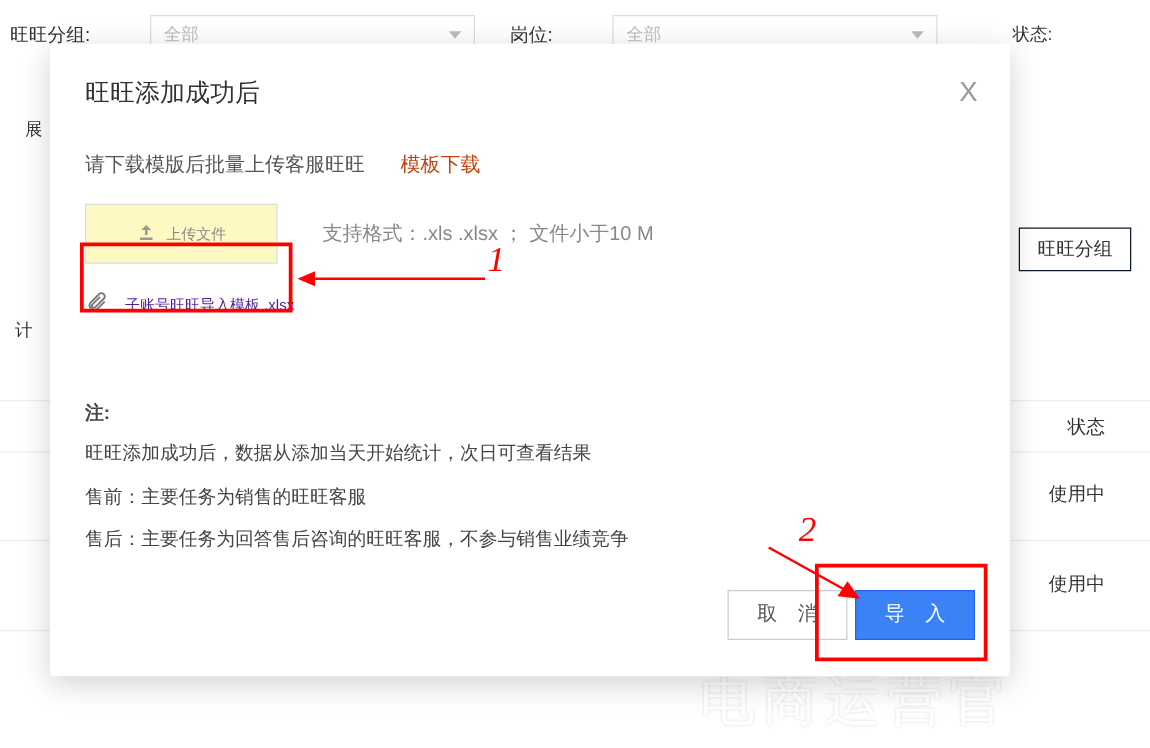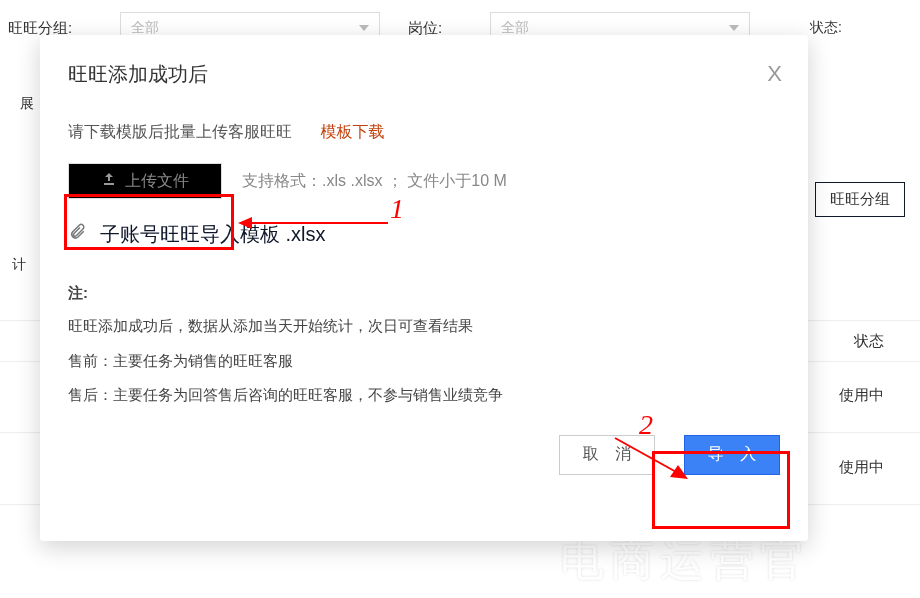--- a/index.html
+++ b/index.html
@@ -38,38 +38,38 @@
       box-shadow: 0 6px 24px rgba(0,0,0,0.18);
       border-radius: 3px;
       padding: 26px 28px 22px 28px;
     }
     .modal-title { font-size: 20px; color: #333; margin-bottom: 34px; }
     .modal-close { position: absolute; top: 26px; right: 26px; font-size: 22px; color: #999; cursor: pointer; }
     .instr-line { font-size: 16px; color: #555; margin-bottom: 20px; }
     .instr-line a { color: #c2410c; text-decoration: none; margin-left: 24px; }
     .upload-row { display: flex; align-items: center; margin-bottom: 22px; }
     .upload-btn {
-      width: 154px; height: 36px;
+      width: 154px; height: 48px;
       border: 1px solid #ddd;
-      background: #000000;
+      background: #fef9c3;
       display: flex; align-items: center; justify-content: center;
-      color: #888; font-size: 16px;
+      color: #888; font-size: 12px;
       cursor: pointer;
     }
     .upload-btn .icon { margin-right: 8px; }
-    .format-text { margin-left: 20px; color: #888; font-size: 16px; }
+    .format-text { margin-left: 36px; color: #888; font-size: 16px; }
     .red-box1 { position: absolute; top: 159px; left: 24px; width: 170px; height: 56px; border: 3px solid #ff0000; pointer-events: none; }
     .arrow1 { position: absolute; top: 178px; left: 198px; pointer-events: none; }
     .ann1 { position: absolute; top: 158px; left: 350px; color: #ff0000; font-size: 28px; font-style: italic; font-family: serif; pointer-events: none; }
-    .file-row { display: flex; align-items: center; color: #0f172a; font-size: 20px; margin-bottom: 36px; }
+    .file-row { display: flex; align-items: center; color: #4c1d95; font-size: 12px; margin-bottom: 65px; }
     .file-row .clip { margin-right: 14px; color: #777; font-size: 18px; }
     .note-section { font-size: 15px; color: #444; }
     .note-title { font-weight: bold; margin-bottom: 12px; }
     .note-line { margin-bottom: 12px; line-height: 1.5; }
-    .footer { display: flex; justify-content: flex-end; margin-top: 28px; gap: 29px; }
+    .footer { display: flex; justify-content: flex-end; margin-top: 28px; gap: 6px; }
     .btn { min-width: 96px; height: 40px; font-size: 16px; display: flex; align-items: center; justify-content: center; cursor: pointer; letter-spacing: 6px; padding-left: 6px; }
     .btn-cancel { border: 1px solid #ccc; background: #fff; color: #555; }
     .btn-primary { border: 1px solid #2064eb; background: #3b82f6; color: #fff; }
     .red-box2 { position: absolute; bottom: 12px; right: 18px; width: 138px; height: 78px; border: 3px solid #ff0000; pointer-events: none; }
     .ann2 { position: absolute; bottom: 100px; right: 155px; color: #ff0000; font-size: 28px; font-style: italic; font-family: serif; pointer-events: none; }
     .arrow2 { position: absolute; bottom: 58px; right: 118px; pointer-events: none; }
     .chev { width: 0; height: 0; border-left: 5px solid transparent; border-right: 5px solid transparent; border-top: 6px solid #bbb; }
   </style>
 </head>
 <body>

